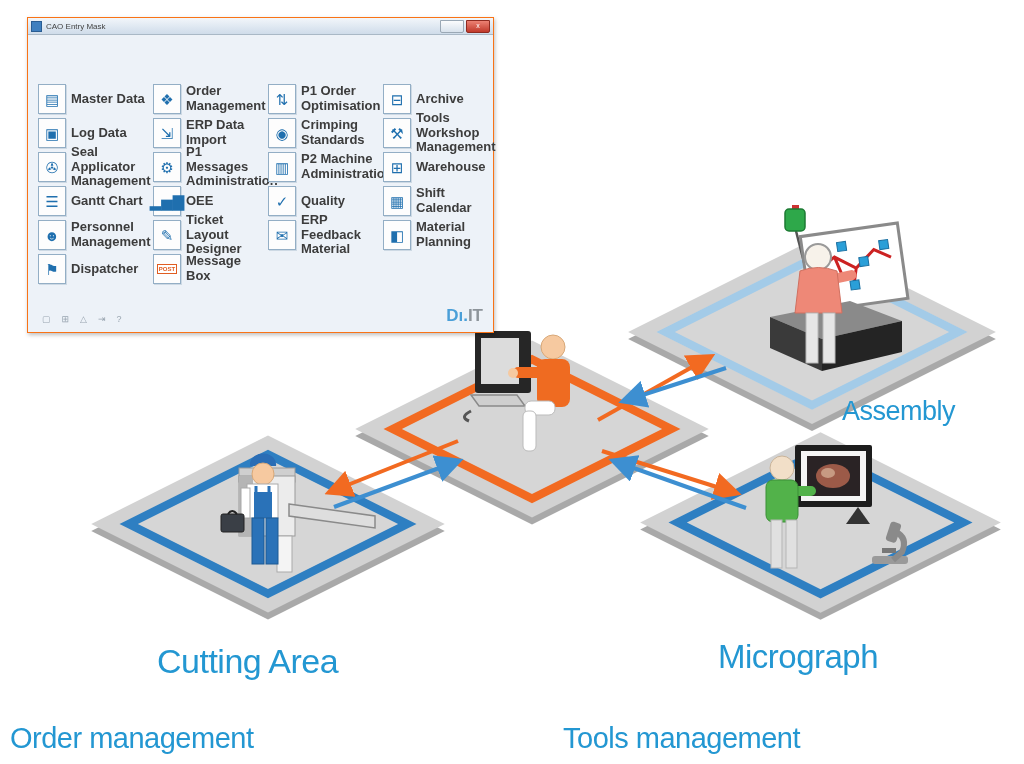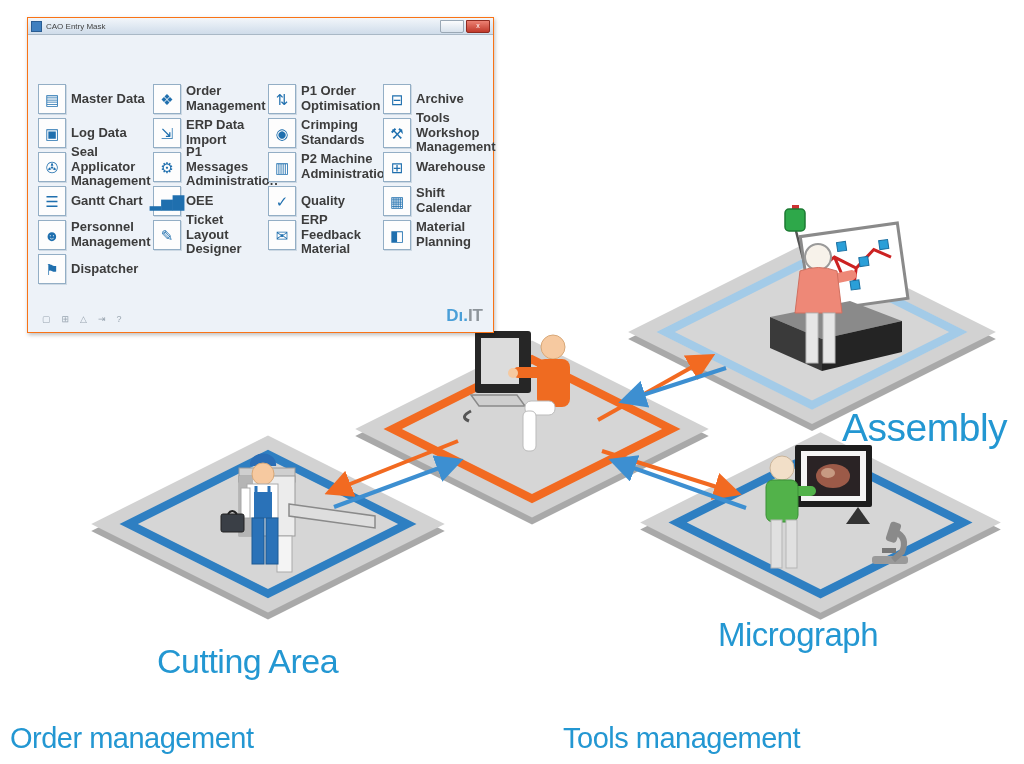--- a/index.html
+++ b/index.html
@@ -60,22 +60,22 @@
   
   .arrows{position:absolute;left:0;top:0;z-index:2;pointer-events:none;}
   
   .fig{position:absolute;z-index:3;pointer-events:none;}
   
   .arealbl{
     position:absolute;color:var(--label-blue,#2397d2);z-index:4;
     letter-spacing:-0.5px;white-space:nowrap;
   }
   .lbl-cutting{left:150px;top:642px;font-size:34px;margin-left:7px;}
-  .lbl-micro{left:718px;top:616px;font-size:33px;}
-  .lbl-assembly{left:842px;top:396px;font-size:39px;margin-top:10px;}
+  .lbl-micro{left:718px;top:638px;font-size:33px;}
+  .lbl-assembly{left:842px;top:396px;font-size:27px;}
   .caption{
     position:absolute;color:var(--label-blue,#2397d2);z-index:4;
     font-size:29px;letter-spacing:-0.5px;white-space:nowrap;
   }
   .cap-order{left:10px;top:722px;}
   .cap-tools{left:563px;top:722px;}
 </style>
 </head>
 <body>
 
@@ -206,20 +206,26 @@
       <span class="ibox">
           <span class="glyph">◧</span>
         </span>
       <span class="albl">Material Planning</span>
     </div>
     <div class="cell">
       <span class="ibox">
           <span class="glyph">⚑</span>
         </span>
       <span class="albl">Dispatcher</span>
+    </div>
+    <div class="cell">
+      <span class="ibox">
+          <span class="glyph post">POST</span>
+        </span>
+      <span class="albl">Message Box</span>
     </div>
   </div>
 
   <div class="win-footer">
     <span class="fico">▢</span>
     <span class="fico">⊞</span>
     <span class="fico">△</span>
     <span class="fico">⇥</span>
     <span class="fico">?</span>
   </div>

